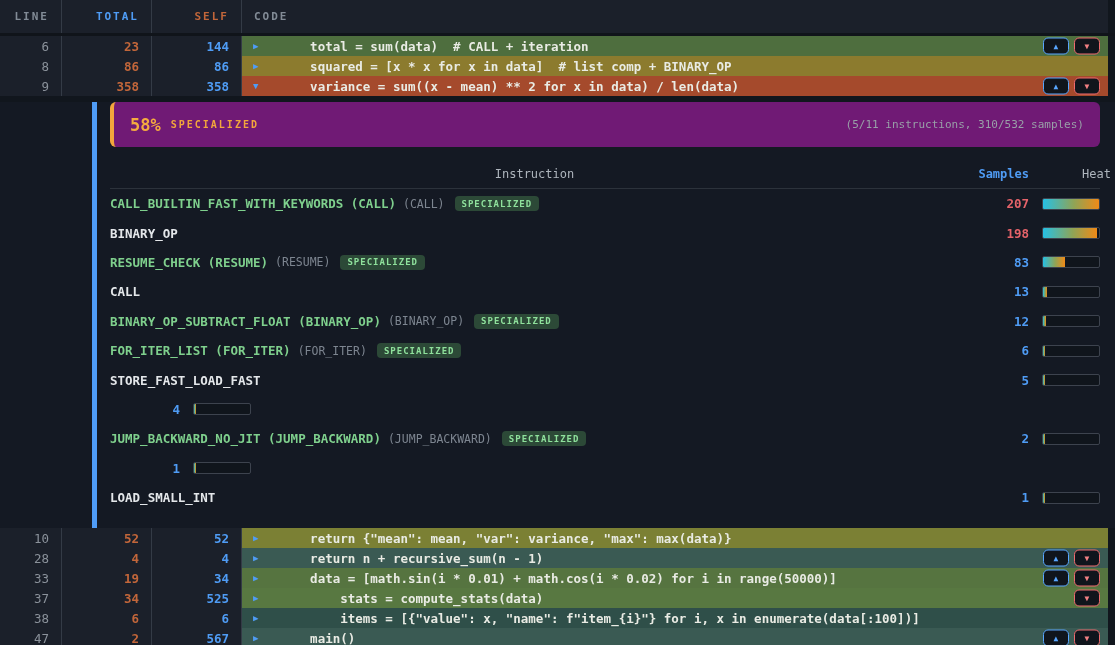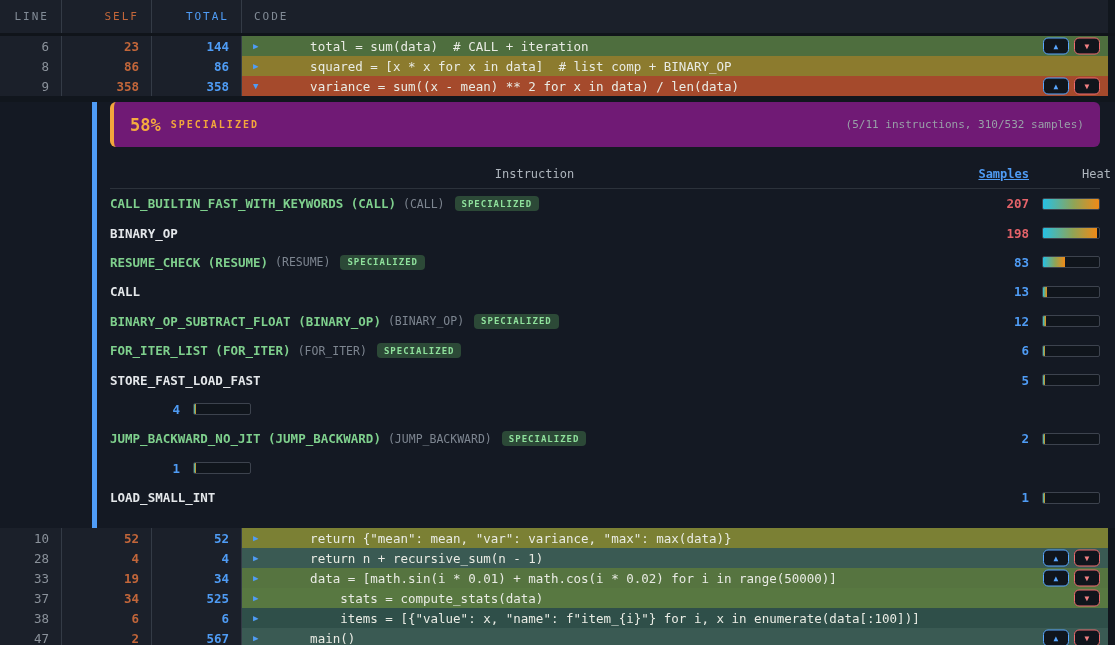--- a/index.html
+++ b/index.html
@@ -8,21 +8,21 @@
     position:relative; width:1115px; height:645px; overflow:hidden;
     background:#11161d;
     font-family:"DejaVu Sans Mono","Liberation Mono",monospace;
   }
   
   .thead {
     display:grid; grid-template-columns:62px 90px 90px 1fr 7px;
     height:36px; background:#1b202a; border-bottom:3px solid #10141a;
   }
   .thead .hcell {
-    display:flex; align-items:center; font-size:11px; font-weight:normal;
+    display:flex; align-items:center; font-size:11px; font-weight:bold;
     letter-spacing:2px; color:#828b96; border-right:1px solid #343b46;
     padding:0 12px;
   }
   .thead .hcell:nth-child(4){ border-right:none; justify-content:flex-start; }
   .thead .hcell.num { justify-content:flex-end; }
   .thead .h-self { color:#c2663a; }
   .thead .h-total { color:#4f9cf5; }
   .thead .spacer { background:#11161d; }
   .crow {
     display:grid; grid-template-columns:62px 90px 90px 1fr 7px; height:20px;
@@ -36,21 +36,21 @@
   .crow .self-n { color:#c2663a; font-weight:bold; }
   .crow .total-n { color:#4f9cf5; font-weight:bold; }
   .crow .codecell {
     display:flex; align-items:center; position:relative; overflow:hidden;
   }
   .expander {
     width:14px; margin-left:11px; font-size:9px; color:#4f9cf5;
     flex:none; line-height:1; cursor:pointer;
   }
   .codetext {
-    white-space:pre; font-size:12.5px; color:#e9ebe4; margin-left:13px;
+    white-space:pre; font-size:12.5px; color:#e9ebe4; margin-left:13px;font-weight:bold;
   }
   .rowbtns {
     position:absolute; right:8px; top:50%; transform:translateY(-50%);
     display:flex; gap:5px;
   }
   .abtn {
     width:26px; height:17px; border-radius:5px; background:#10151c;
     display:flex; align-items:center; justify-content:center;
     font-size:8px; line-height:1; cursor:pointer;
   }
@@ -66,21 +66,21 @@
     border-radius:6px; display:flex; align-items:center; padding:0 16px;
   }
   .pct { font-size:17px; font-weight:bold; color:#f5ab3f; }
   .pct-label { font-size:10px; color:#f2a63c; letter-spacing:2px; margin-left:10px; font-weight:bold; }
   .summary-detail { margin-left:auto; font-size:11px; color:#99a0a8; }
   .itable-head {
     display:flex; align-items:center; margin-top:13px; height:29px;
     border-bottom:1px solid #2c323b; font-size:12px;
   }
   .itable-head .col-instr { flex:1; color:#aeb5bd;text-align:center; }
-  .itable-head .col-samples { width:70px; text-align:right; color:#4f9cf5; font-weight:bold;text-decoration:underline; }
+  .itable-head .col-samples { width:70px; text-align:right; color:#4f9cf5; font-weight:bold; }
   .itable-head .col-heat { width:58px; margin-left:13px; color:#aeb5bd;padding-left:40px; }
   .irow { display:flex; align-items:center; height:29.4px; }
   .iname-wrap { flex:1; display:flex; align-items:center; white-space:nowrap; overflow:hidden; }
   .iname { font-size:12.5px; font-weight:bold; color:#e4e7ea; }
   .iname.spec { color:#7fd08d; }
   .ibase { font-size:11.5px; color:#7d8590; margin-left:7px; }
   .ibadge {
     font-size:9px; font-weight:bold; color:#8fe19c; background:#2c4937;
     border-radius:4px; padding:2.5px 7px; margin-left:10px; letter-spacing:1px;
   }
@@ -95,22 +95,22 @@
     background:linear-gradient(90deg,#26c0e4 0%,#8fa456 55%,#f08a17 100%);
   }
 </style>
 </head>
 <body>
 
 <div class="app">
 
   <div class="thead">
     <div class="hcell num">LINE</div>
+    <div class="hcell num h-total">TOTAL</div>
     <div class="hcell num h-self">SELF</div>
-    <div class="hcell num h-total">TOTAL</div>
     <div class="hcell">CODE</div>
     <div class="spacer"></div>
   </div>
 
   <div id="rows-top">
   <div class="crow">
     <div class="ncell line-n">6</div>
     <div class="ncell self-n">23</div>
     <div class="ncell total-n">144</div>
     <div class="codecell" style="background: rgb(78, 110, 62);">

